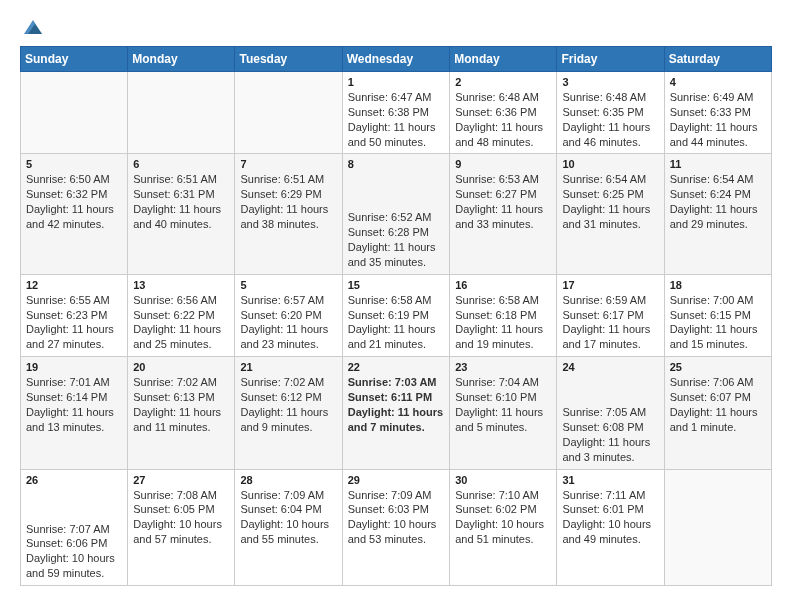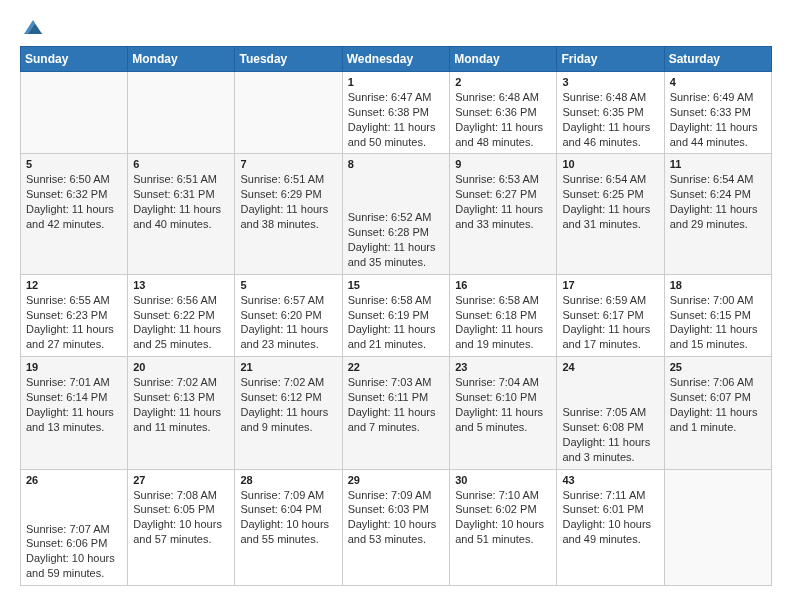--- a/index.html
+++ b/index.html
@@ -290,21 +290,21 @@
           </td>
           <td>
             <span class="day-num">21</span>
             <div class="day-info" style="white-space: pre-line;">Sunrise: 7:02 AM
 Sunset: 6:12 PM
 Daylight: 11 hours
 and 9 minutes.</div>
           </td>
           <td>
             <span class="day-num">22</span>
-            <div class="day-info" style="white-space: pre-line;">Sunrise: 7:03 AM
+            <div class="day-info" style="white-space: pre-line; font-weight: bold;">Sunrise: 7:03 AM
 Sunset: 6:11 PM
 Daylight: 11 hours
 and 7 minutes.</div>
           </td>
           <td>
             <span class="day-num">23</span>
             <div class="day-info" style="white-space: pre-line;">Sunrise: 7:04 AM
 Sunset: 6:10 PM
 Daylight: 11 hours
 and 5 minutes.</div>
@@ -354,21 +354,21 @@
 and 53 minutes.</div>
           </td>
           <td>
             <span class="day-num">30</span>
             <div class="day-info" style="white-space: pre-line;">Sunrise: 7:10 AM
 Sunset: 6:02 PM
 Daylight: 10 hours
 and 51 minutes.</div>
           </td>
           <td>
-            <span class="day-num">43</span>
+            <span class="day-num">31</span>
             <div class="day-info" style="white-space: pre-line;">Sunrise: 7:11 AM
 Sunset: 6:01 PM
 Daylight: 10 hours
 and 49 minutes.</div>
           </td>
           <td class="empty"></td>
         </tr>
       </tbody>
   </table>
 </div>

